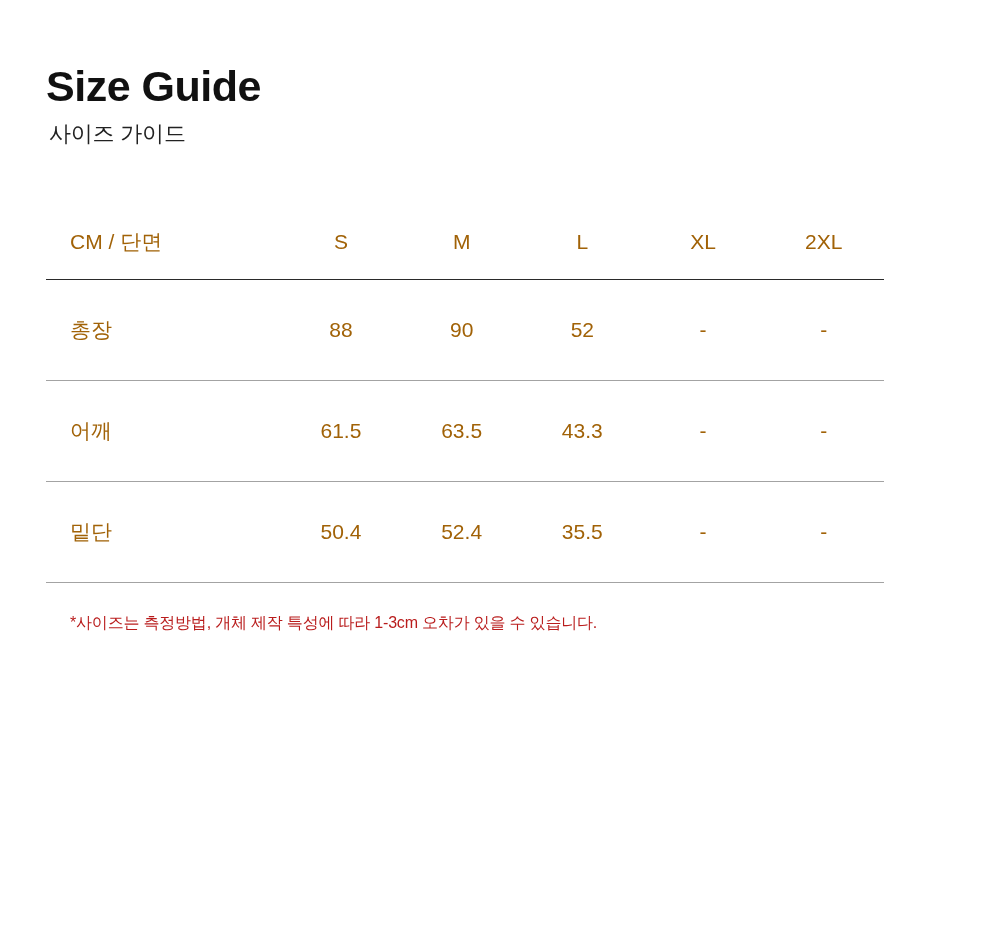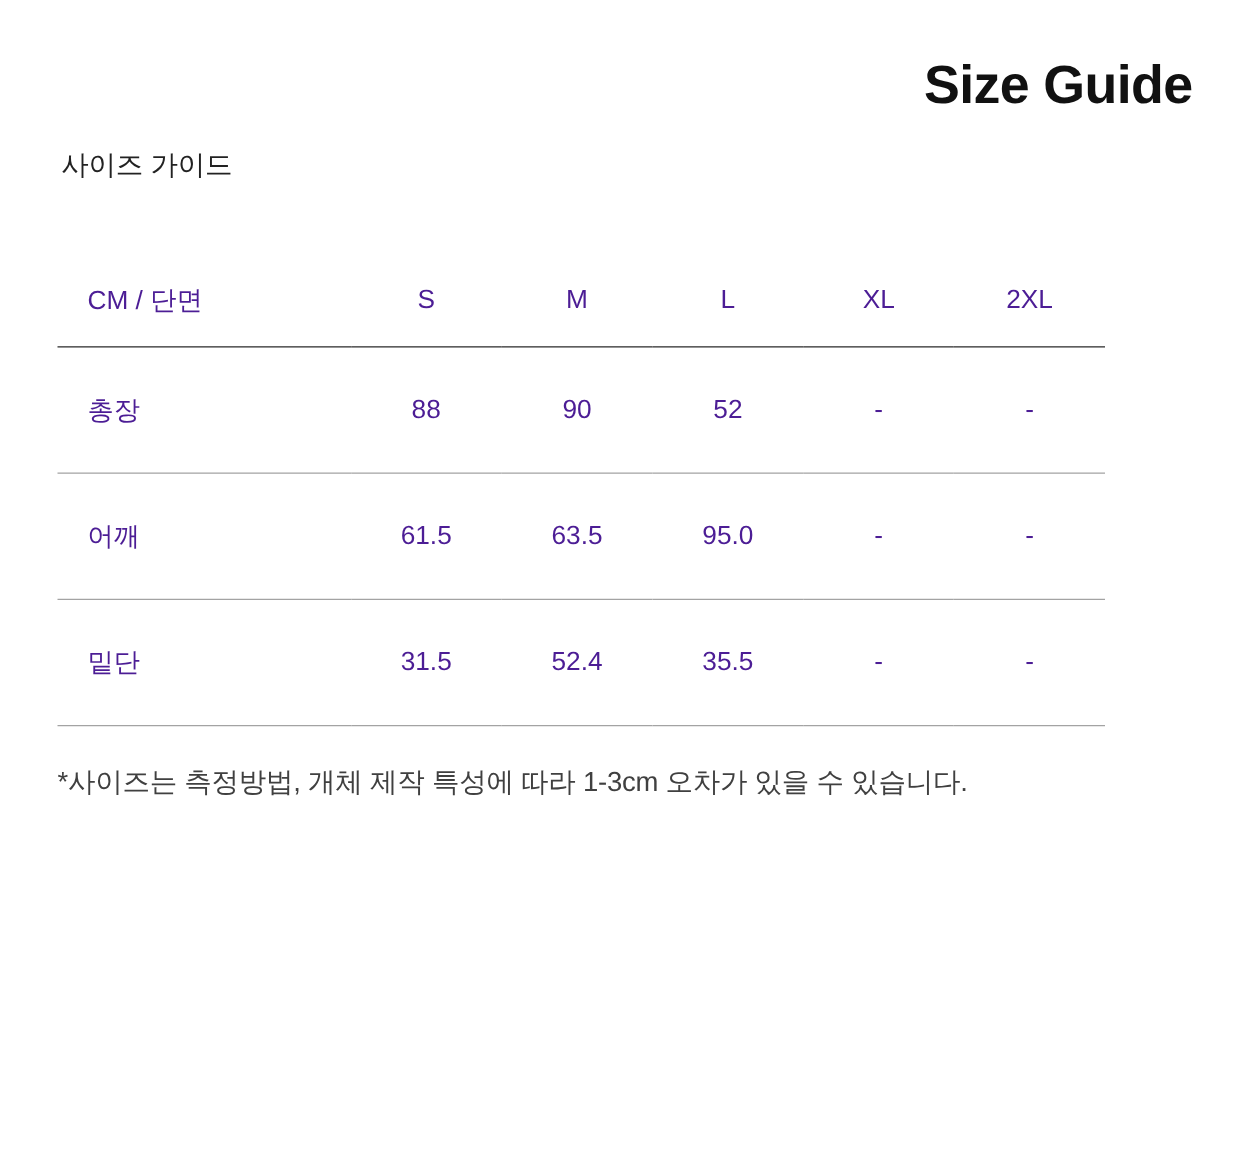--- a/index.html
+++ b/index.html
@@ -20,44 +20,43 @@
     height: 939px;
     box-sizing: border-box;
     padding: 0 46px;
   }
   .title {
     font-size: 43px;
     font-weight: bold;
     letter-spacing: -0.5px;
     color: #111111;
     margin: 0;
-    padding-top: 44px;
+    padding-top: 62px;
     line-height: 1.15;
-    text-align: right;
   }
   .subtitle {
     font-size: 22px;
     font-weight: 400;
     color: #222222;
-    margin: 24px 0 0 3px;
+    margin: 8px 0 0 3px;
     letter-spacing: -0.2px;
   }
   table.size-table {
     width: 838px;
     border-collapse: collapse;
     margin-top: 56px;
     table-layout: fixed;
   }
   table.size-table col.label-col { width: 210px; }
   table.size-table col.size-col  { width: 108px; }
   table.size-table th,
   table.size-table td {
     font-size: 21px;
     font-weight: 400;
-    color: #4c1d95;
+    color: #a16207;
     text-align: center;
     padding: 0;
     height: 100px;
     vertical-align: middle;
   }
   table.size-table thead th {
     height: 74px;
     font-weight: 400;
   }
   table.size-table th.row-label,
@@ -68,22 +67,23 @@
   }
   table.size-table thead tr th {
     border-bottom: 1px solid #2a2a2a;
   }
   table.size-table tbody tr td,
   table.size-table tbody tr th {
     border-bottom: 1px solid #a3a3a3;
   }
   .note {
     margin-top: 30px;
-    font-size: 22px;
-    color: #404040;
+    margin-left: 24px;
+    font-size: 16px;
+    color: #b91c1c;
     letter-spacing: -0.2px;
   }
 </style>
 </head>
 <body>
 
 <div class="page">
 
   <h1 class="title">Size Guide</h1>
   <div class="subtitle">사이즈 가이드</div>
@@ -113,27 +113,27 @@
         <td>88</td>
         <td>90</td>
         <td>52</td>
         <td>-</td>
         <td>-</td>
       </tr>
       <tr>
         <th class="row-label">어깨</th>
         <td>61.5</td>
         <td>63.5</td>
-        <td>95.0</td>
+        <td>43.3</td>
         <td>-</td>
         <td>-</td>
       </tr>
       <tr>
         <th class="row-label">밑단</th>
-        <td>31.5</td>
+        <td>50.4</td>
         <td>52.4</td>
         <td>35.5</td>
         <td>-</td>
         <td>-</td>
       </tr>
     </tbody>
   </table>
 
   <div class="note">*사이즈는 측정방법, 개체 제작 특성에 따라 1-3cm 오차가 있을 수 있습니다.</div>
 

